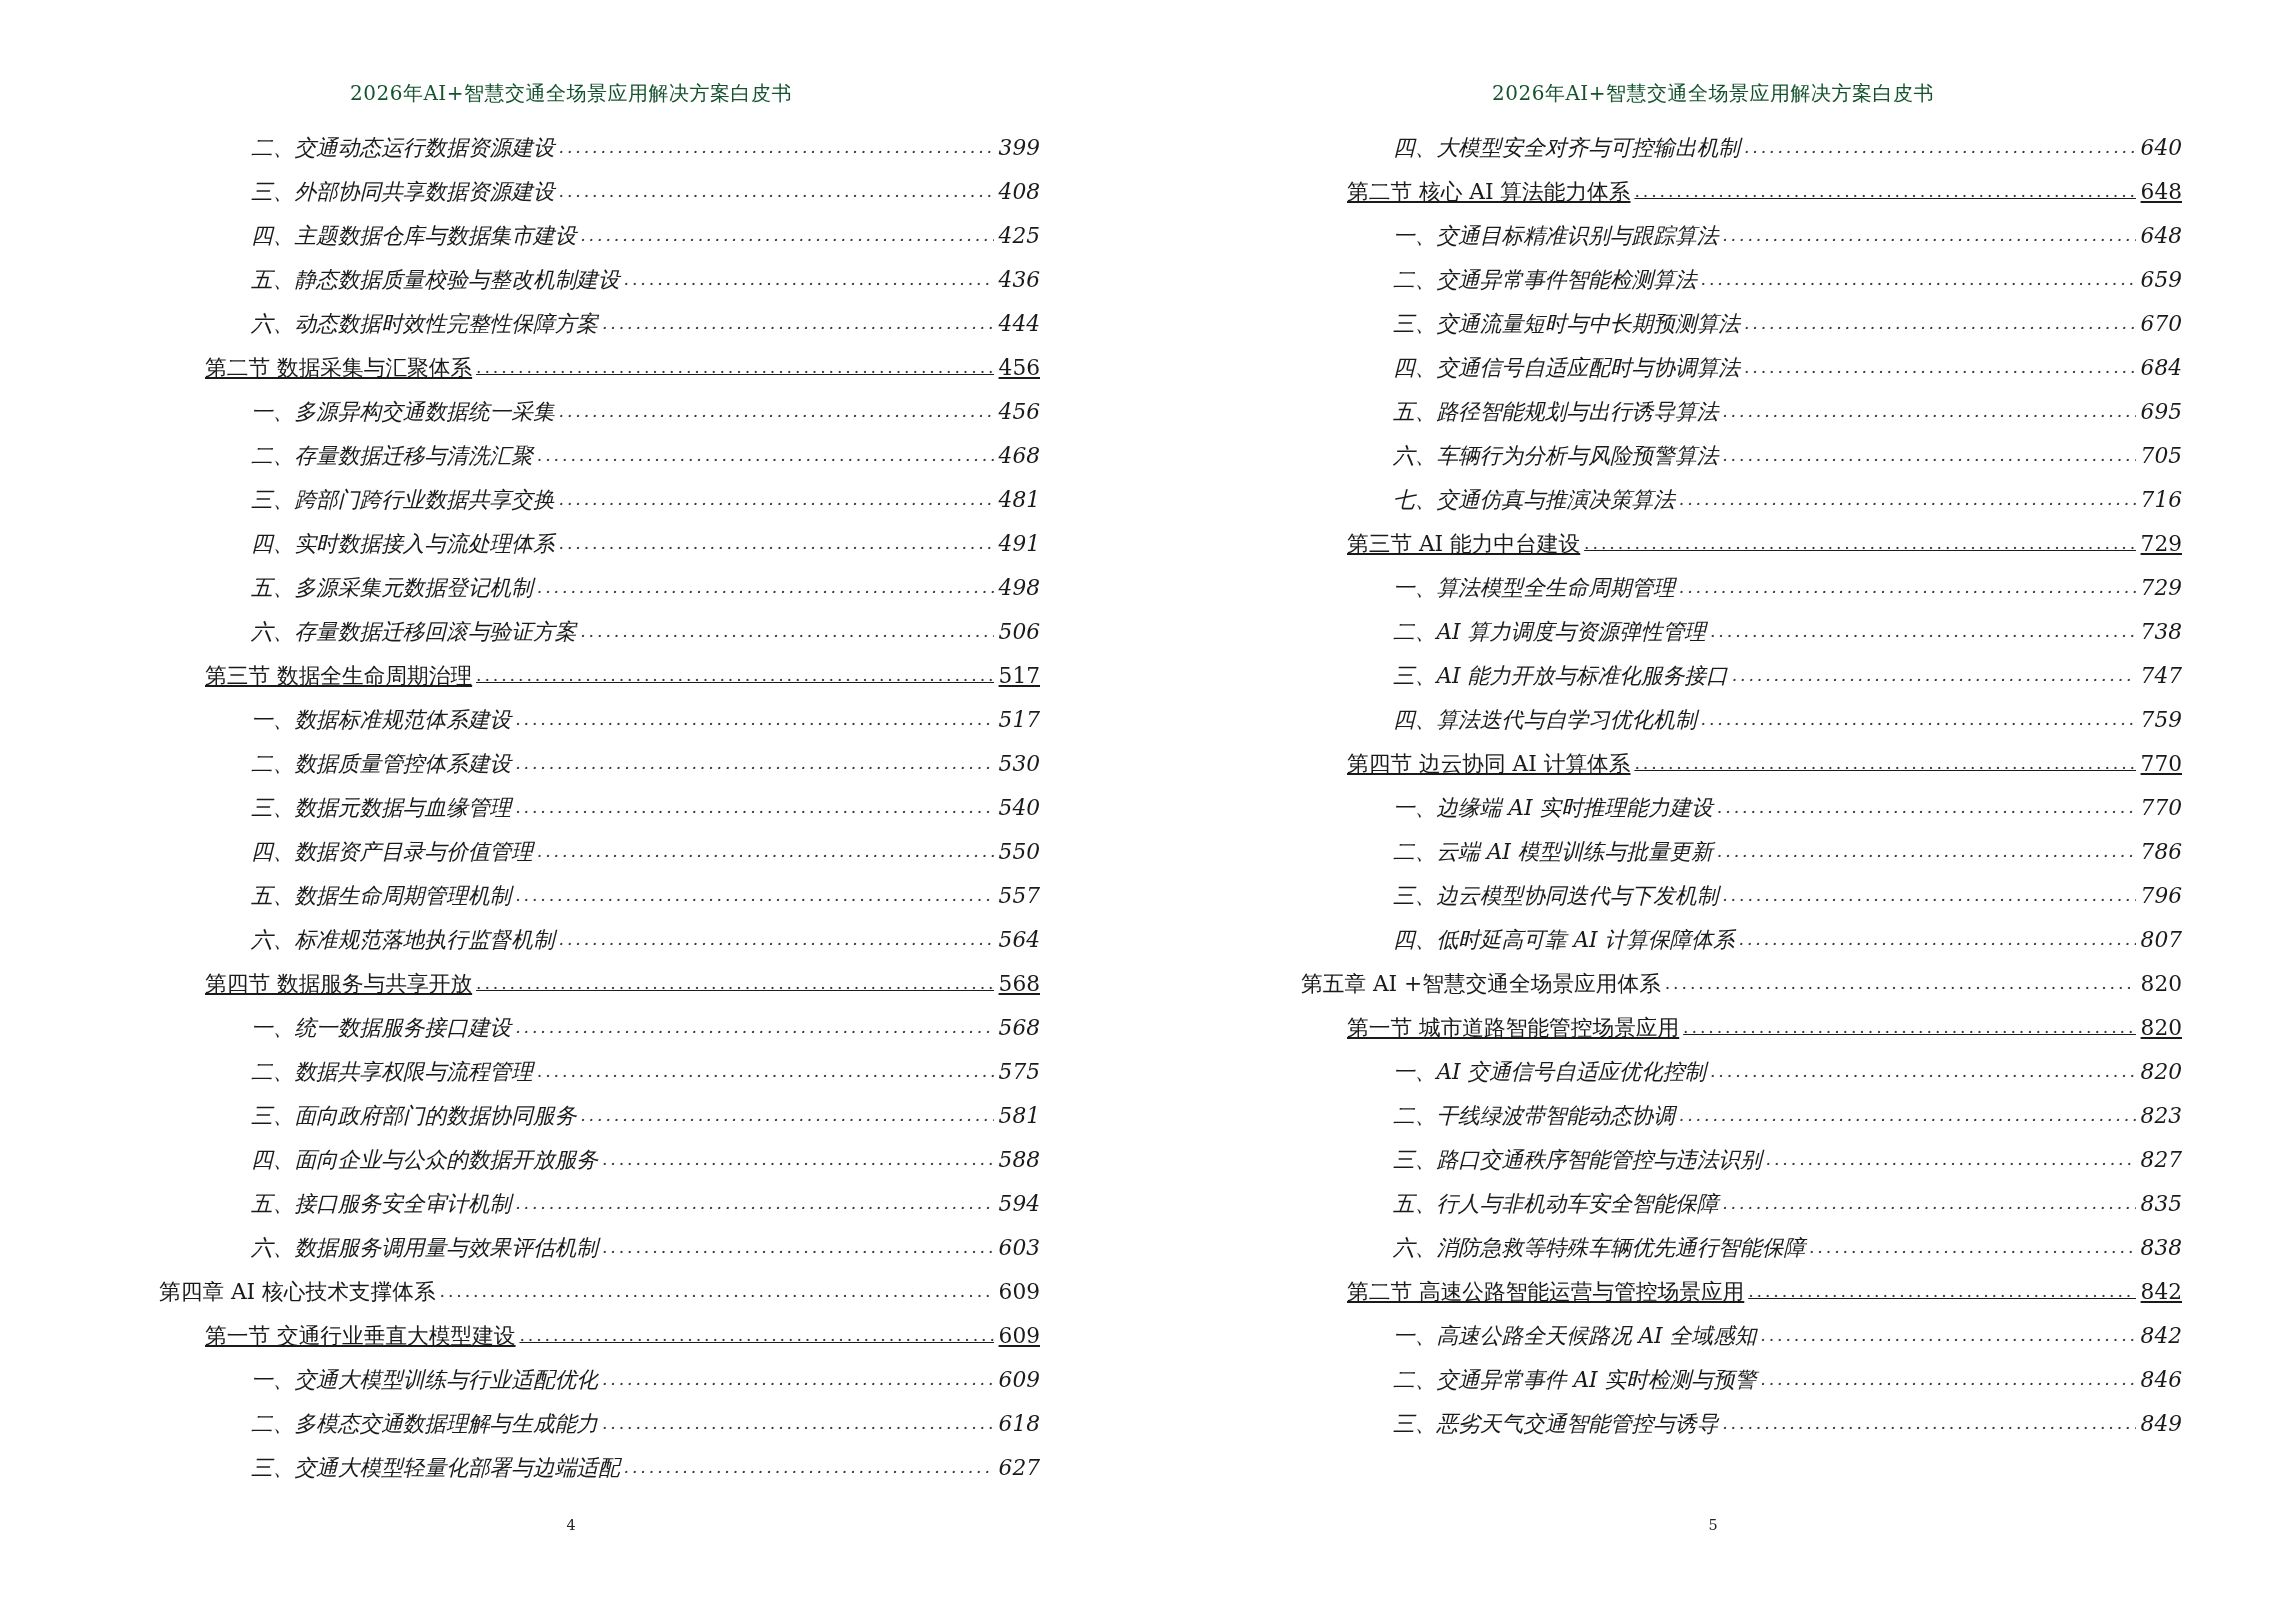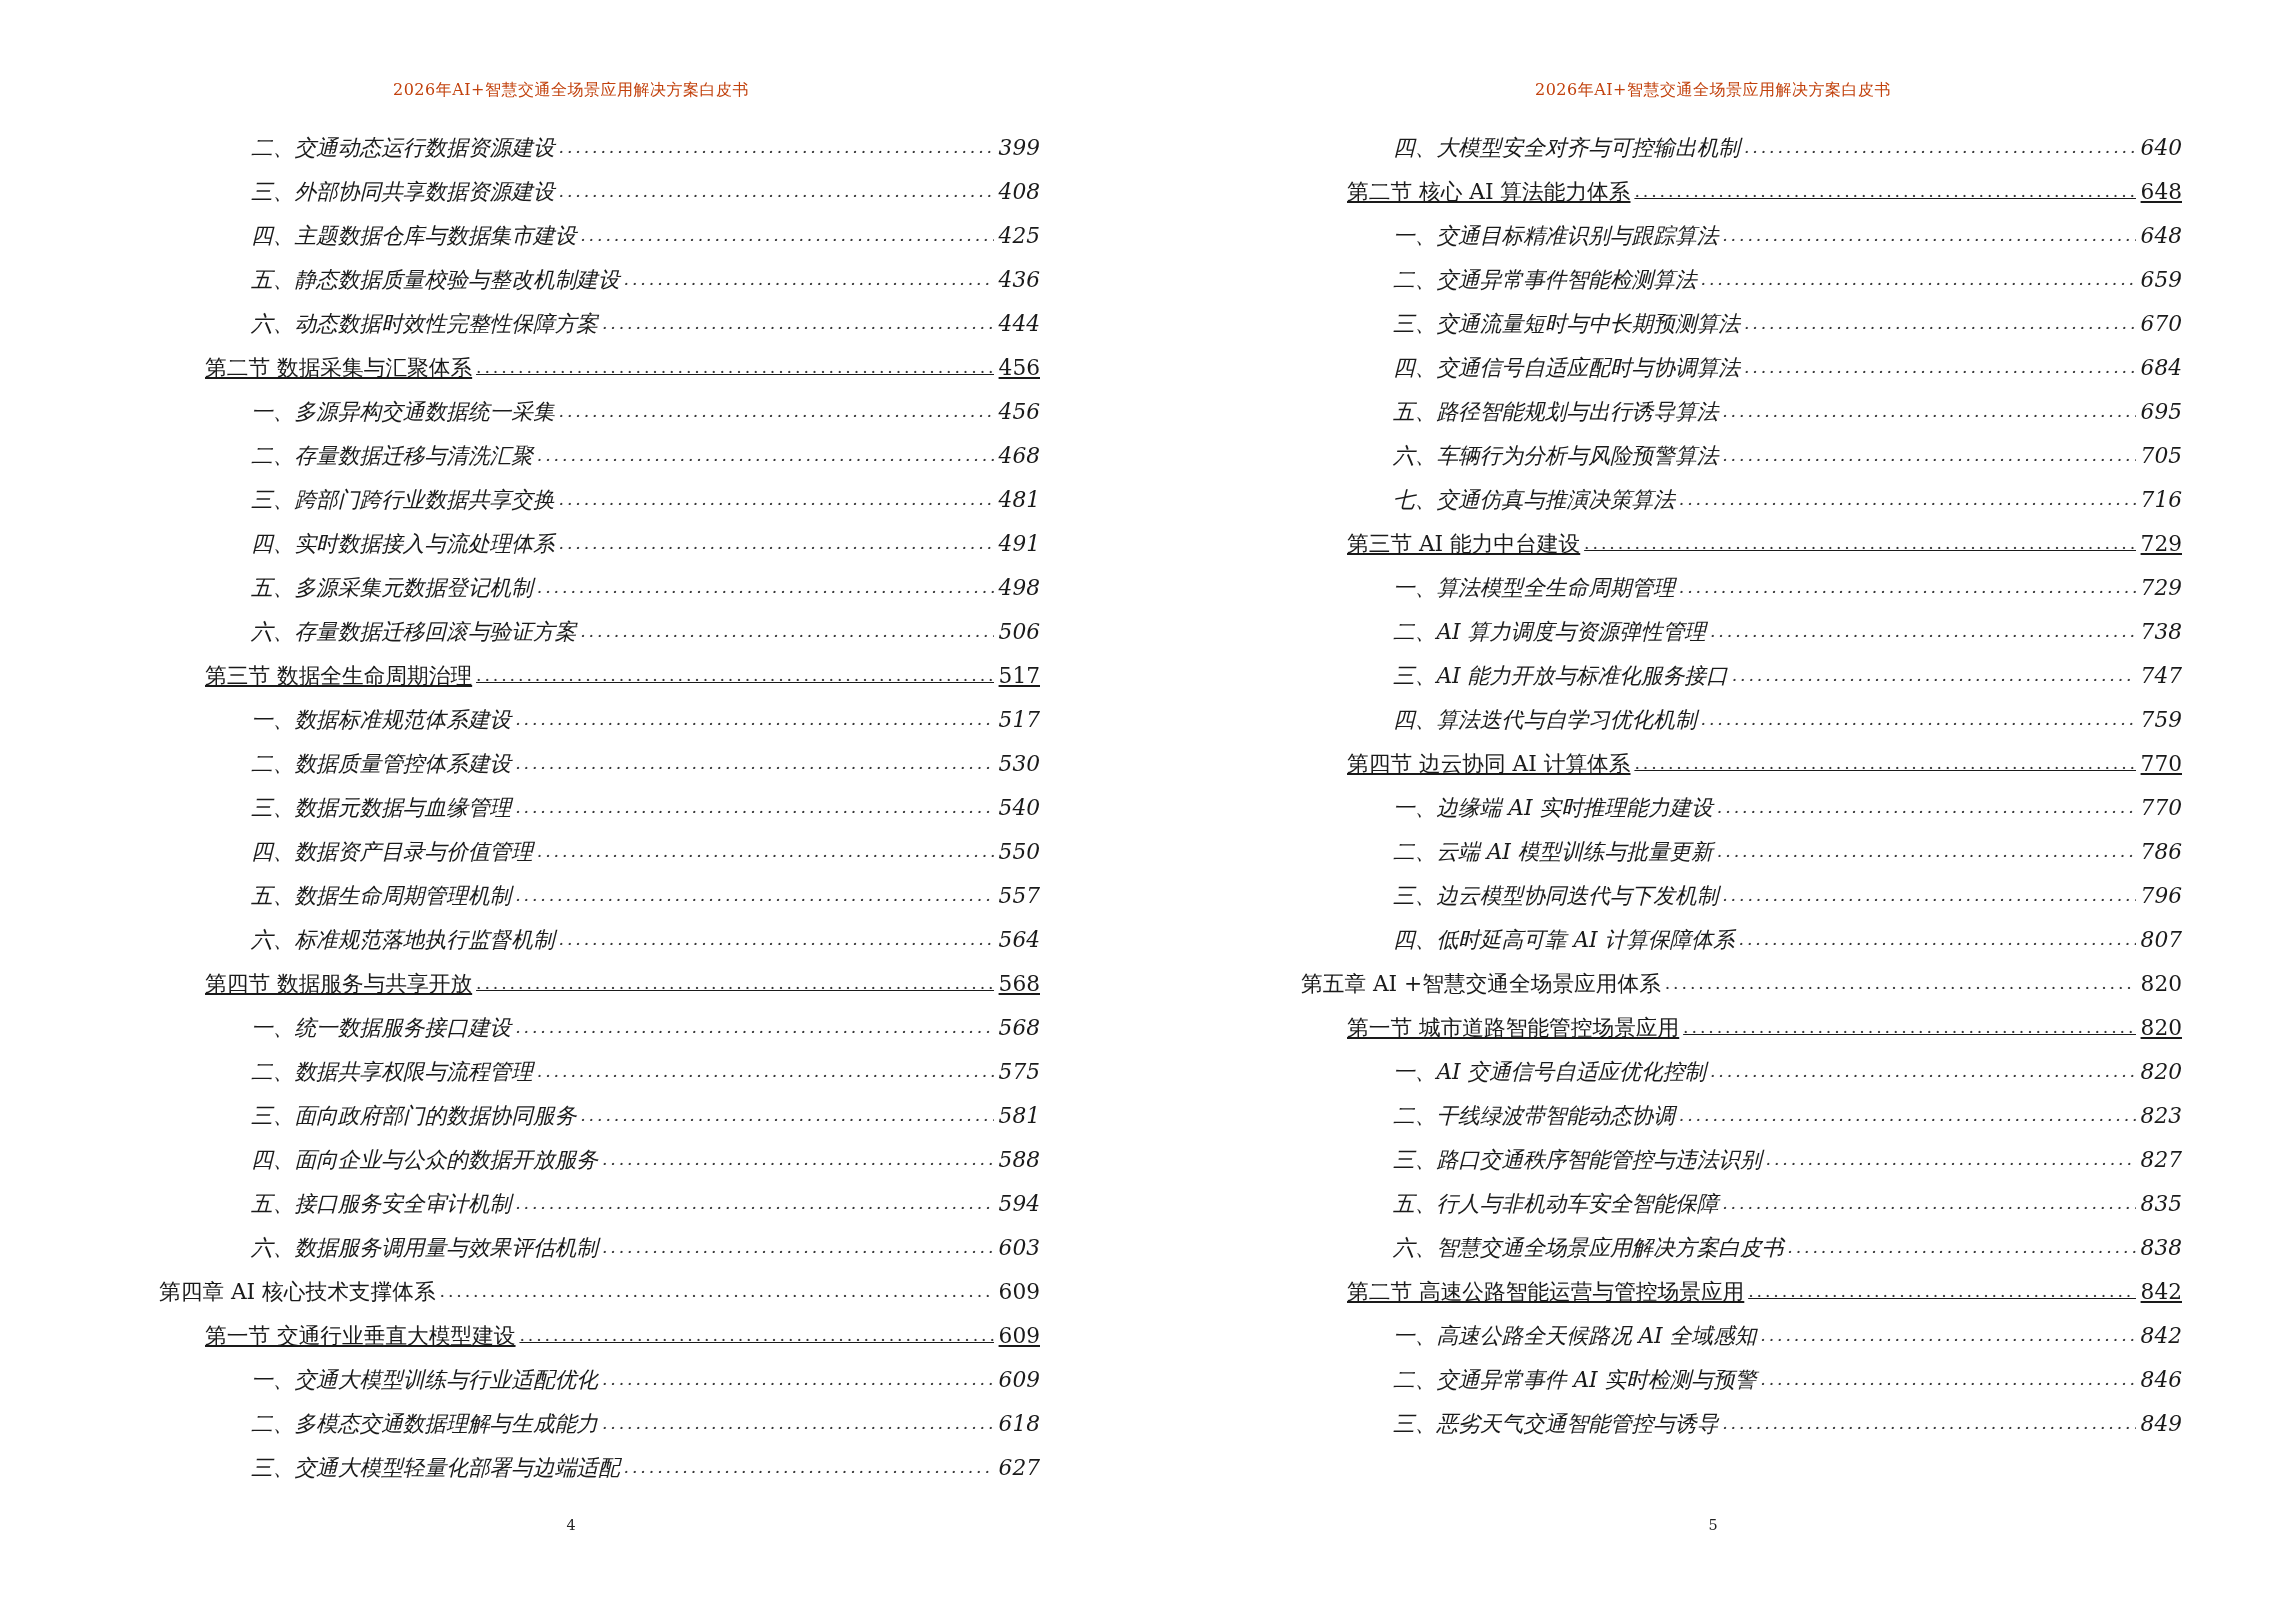--- a/index.html
+++ b/index.html
@@ -2,21 +2,21 @@
 <html style="font-size:7.7px"><head>
 <meta charset="utf-8">
 <style>
   html,body{margin:0;padding:0;background:#ffffff;}
   body{width:2284px;height:1622px;position:relative;overflow:hidden;
        font-family:"DejaVu Serif","Liberation Serif",serif;color:#1a1a1a;}
   .page{position:absolute;top:0;height:1622px;width:1142px;}
   .page.left{left:0;}
   .page.right{left:1142px;}
   .header{position:absolute;top:80px;left:0;width:100%;text-align:center;
-          font-size:16px;letter-spacing:0.5px;color:#c2410c;}
+          font-size:20px;letter-spacing:0.5px;color:#14532d;}
   .toc{position:absolute;top:115px;}
   .page.left .toc{left:159px;width:881px;}
   .page.right .toc{left:1300px;left:159px;width:881px;}
   .entry{display:flex;align-items:flex-end;height:44px;font-size:21.7px;line-height:1;}
   .entry .title{white-space:nowrap;}
   .entry .dots{flex:1;overflow:hidden;white-space:nowrap;margin:0 4.8px 2.9px 3.9px;
                font-size:17.3px;letter-spacing:2.9px;color:#333;}
   .entry .dots::before{content:"................................................................................................................................................................................................................................";}
   .entry .num{white-space:nowrap;min-width:34px;text-align:right;}
   .lvl-chapter{padding-left:0;justify-content:flex-end;}
@@ -311,21 +311,21 @@
         <span class="title">三、路口交通秩序智能管控与违法识别</span>
         <span class="dots"></span>
         <span class="num">827</span>
       </div>
       <div class="entry lvl-item">
         <span class="title">五、行人与非机动车安全智能保障</span>
         <span class="dots"></span>
         <span class="num">835</span>
       </div>
       <div class="entry lvl-item">
-        <span class="title">六、智慧交通全场景应用解决方案白皮书</span>
+        <span class="title">六、消防急救等特殊车辆优先通行智能保障</span>
         <span class="dots"></span>
         <span class="num">838</span>
       </div>
       <div class="entry lvl-section">
         <span class="title">第二节 高速公路智能运营与管控场景应用</span>
         <span class="dots"></span>
         <span class="num">842</span>
       </div>
       <div class="entry lvl-item">
         <span class="title">一、高速公路全天候路况 AI 全域感知</span>

